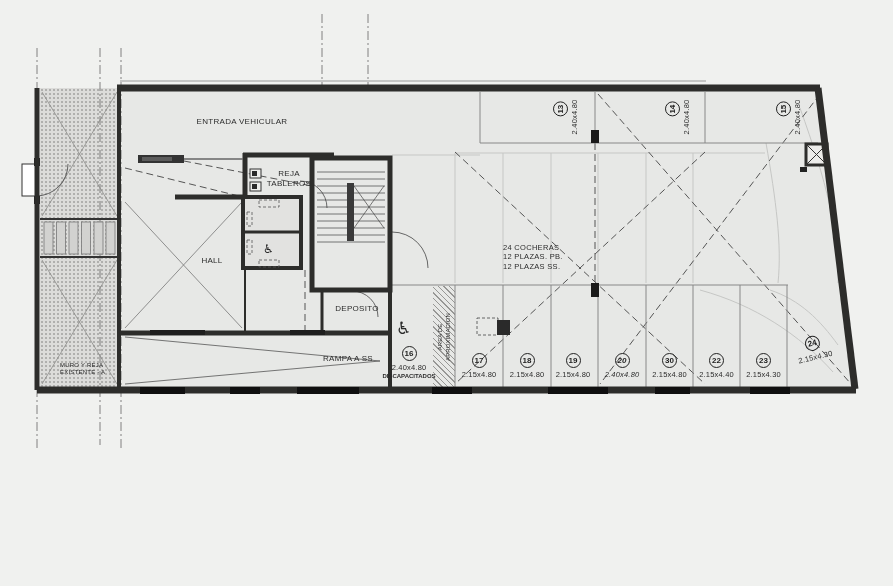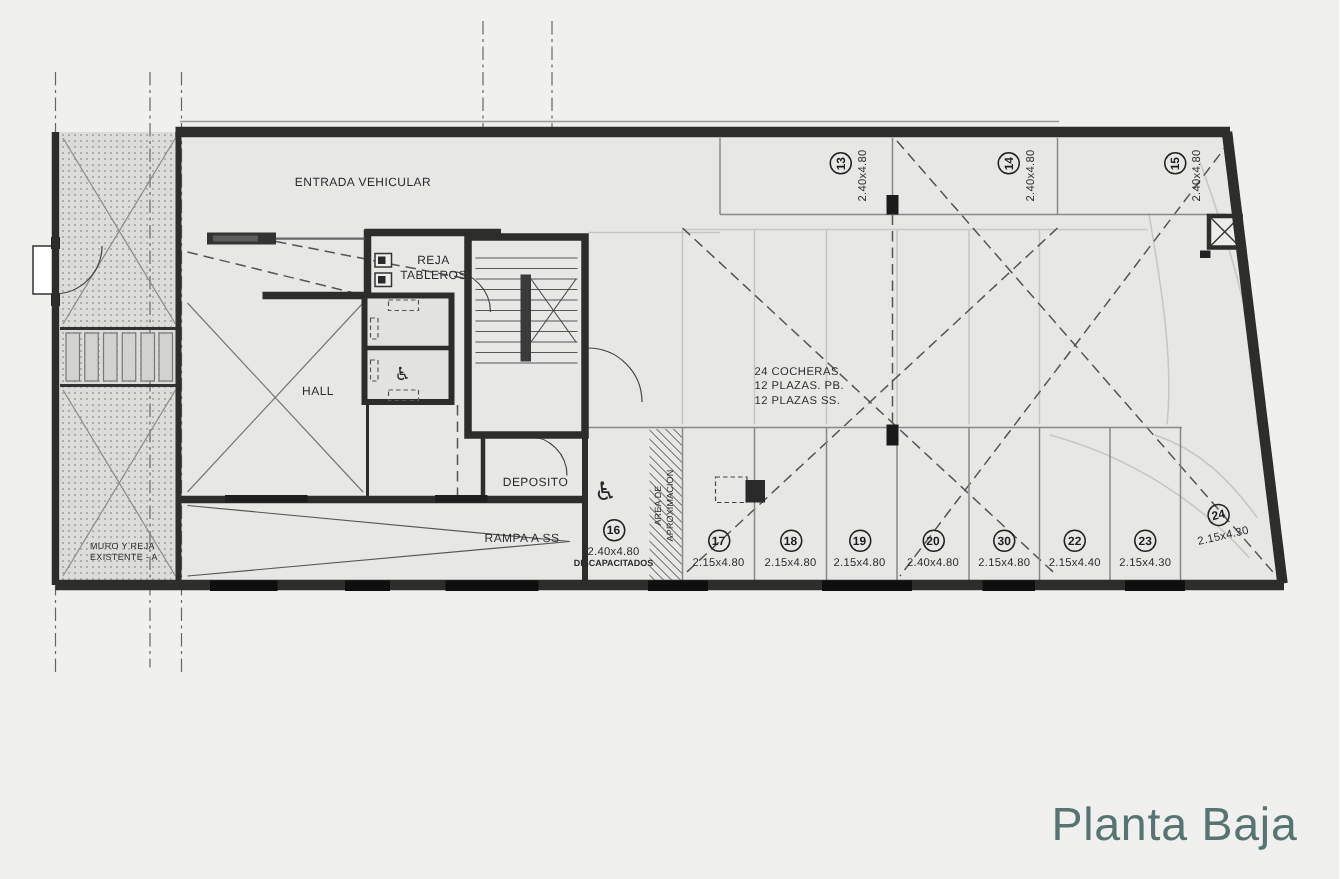--- a/index.html
+++ b/index.html
@@ -235,21 +235,21 @@
   </svg>
 
   <div class="lbl center" style="left:242px;top:122px;text-align:center;">ENTRADA VEHICULAR</div>
 
   <div class="lbl center" style="left:289px;top:179px;">
     <div>REJA</div>
     <div>TABLEROS</div>
   </div>
 
   <div class="lbl center" style="left:212px;top:261px;">HALL</div>
-  <div class="lbl center" style="left:357px;top:322px;">DEPOSITO</div>
+  <div class="lbl center" style="left:357px;top:309px;">DEPOSITO</div>
   <div class="lbl center" style="left:348px;top:359px;">RAMPA A SS</div>
 
   <div class="lbl muro" style="left:60px;top:362px;">
     <div>MURO Y REJA</div>
     <div>EXISTENTE - A</div>
   </div>
 
   <div class="lbl tiny rot90" style="left:444px;top:337px;">
     <div>AREA DE</div>
     <div>APROXIMACION</div>
@@ -287,21 +287,21 @@
     <div class="dim">2.15x4.80</div>
   </div>
   <div class="spot" style="left:503px;width:48px;">
     <div class="circle">18</div>
     <div class="dim">2.15x4.80</div>
   </div>
   <div class="spot" style="left:551px;width:44px;">
     <div class="circle">19</div>
     <div class="dim">2.15x4.80</div>
   </div>
-  <div class="spot" style="left:598px;width:48px;">
+  <div class="spot" style="left:598px;width:48px;font-style:italic;">
     <div class="circle">20</div>
     <div class="dim">2.40x4.80</div>
   </div>
   <div class="spot" style="left:646px;width:47px;">
     <div class="circle">30</div>
     <div class="dim">2.15x4.80</div>
   </div>
   <div class="spot" style="left:693px;width:47px;">
     <div class="circle">22</div>
     <div class="dim">2.15x4.40</div>
@@ -310,15 +310,14 @@
     <div class="circle">23</div>
     <div class="dim">2.15x4.30</div>
   </div>
   <div class="spot" style="left:782px;width:62px;padding-bottom:18px;">
     <div class="spot24-inner">
       <div class="circle">24</div>
       <div class="dim">2.15x4.30</div>
     </div>
   </div>
 
-  <div class="title" style="right:28px;top:532px;">Planta Baja</div>
 
 </div>
 
 </body></html>

